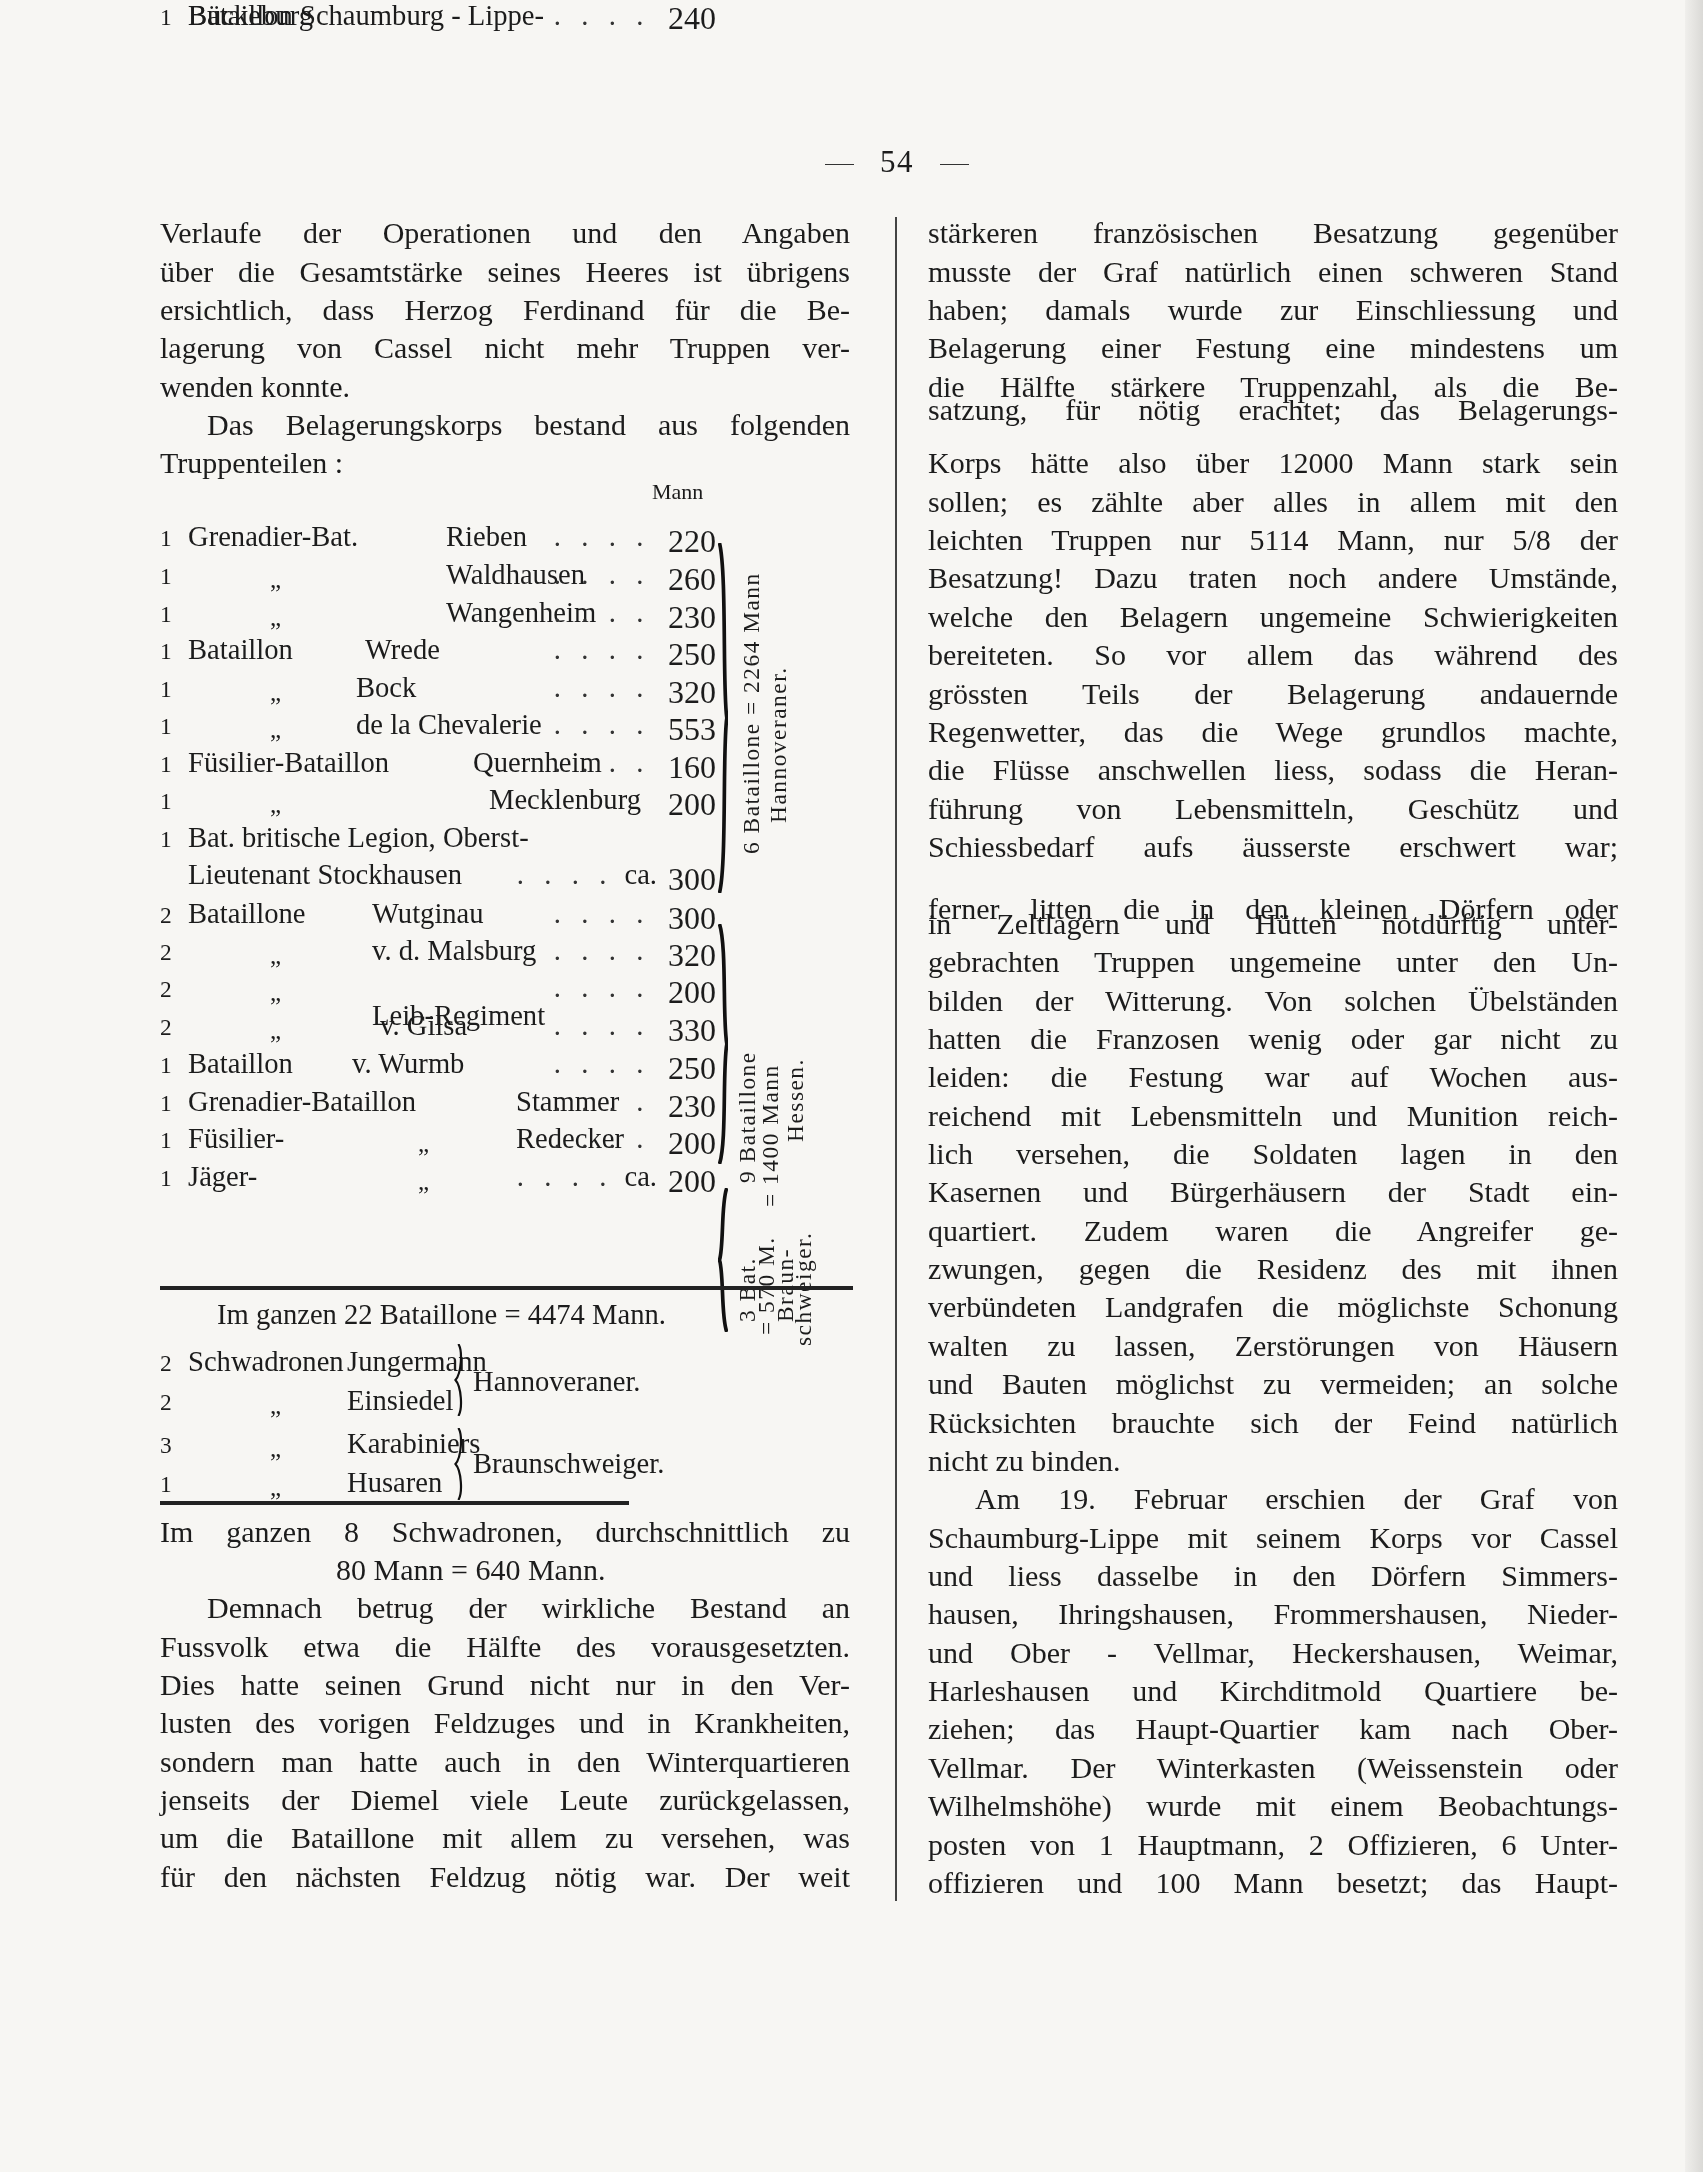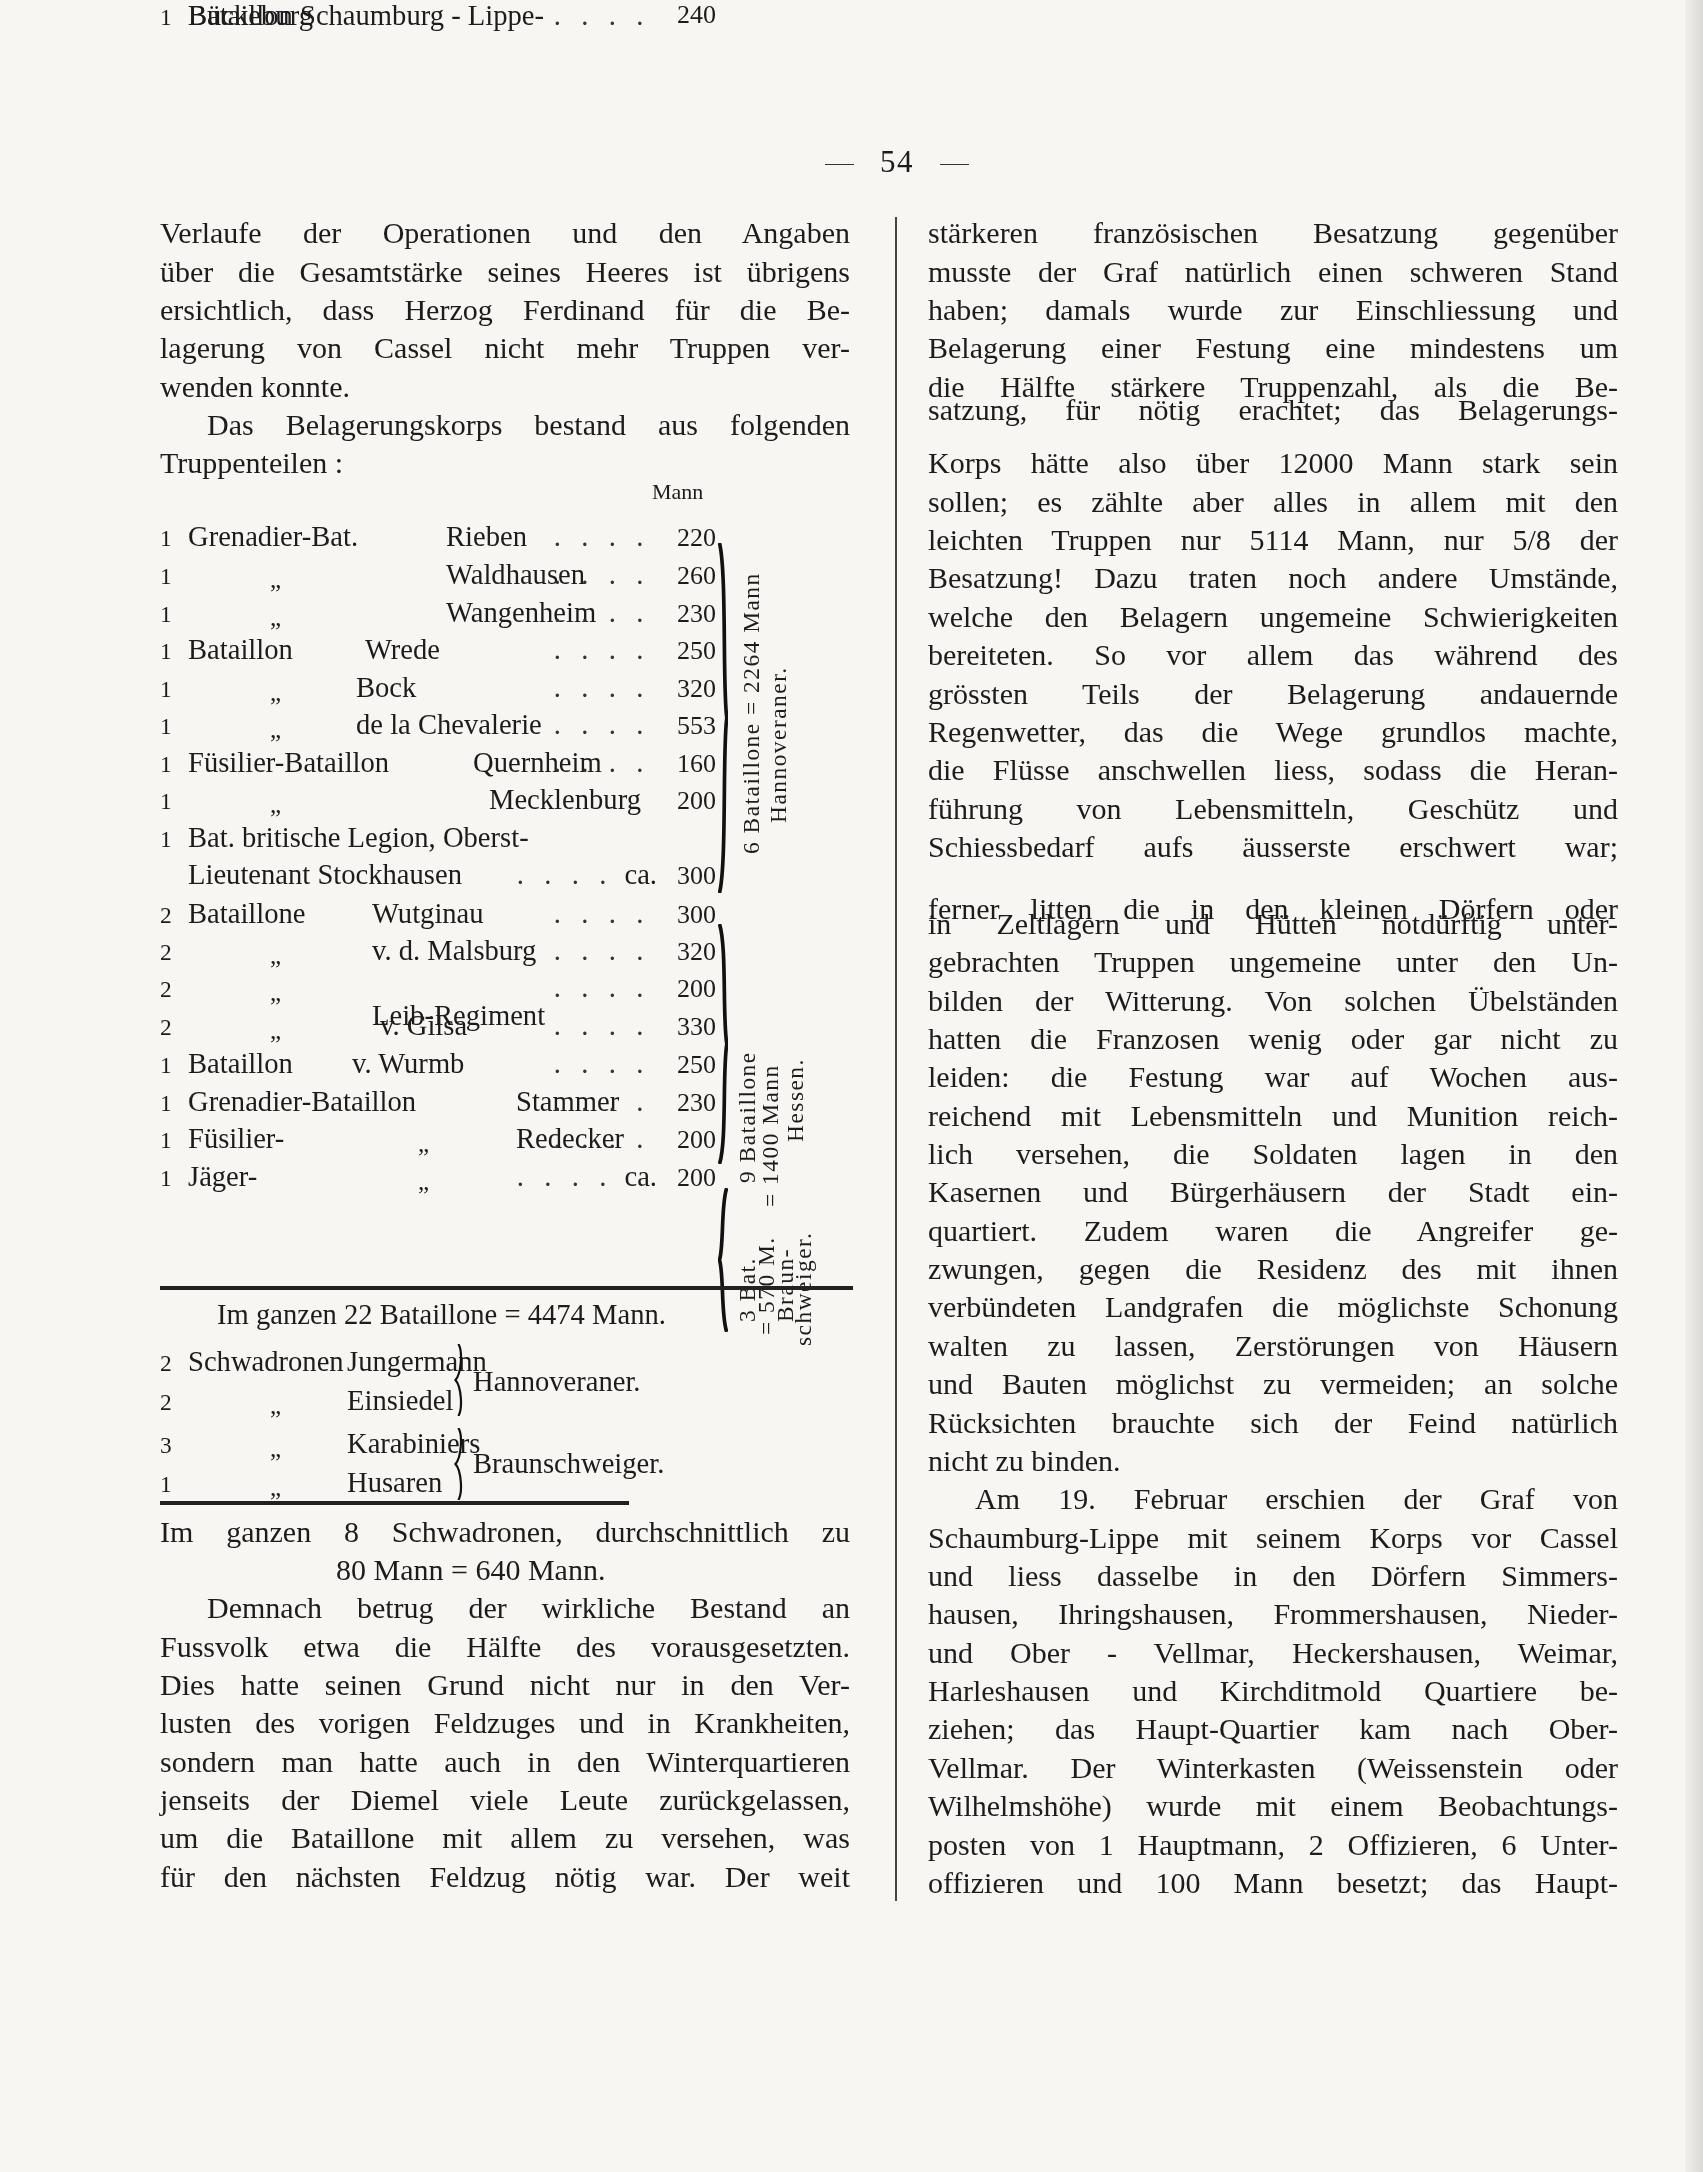--- a/index.html
+++ b/index.html
@@ -26,21 +26,21 @@
   #left { left: 160px; top: 0; width: 690px; }
   #right { left: 928px; top: 0; width: 690px; }
 
   
   .trow { position: absolute; left: 0; width: 556px; font-size: 28.6px; white-space: nowrap; }
   .trow .cnt { position: absolute; left: 0; font-size: 23.4px; top: 4.4px; }
   .trow .unit { position: absolute; left: 28px; }
   .trow .ditto { position: absolute; font-size: 25px; }
   .trow .name { position: absolute; }
   .trow .dots { position: absolute; letter-spacing: 6.6px; color: #333; }
-  .trow .val { position: absolute; right: 0; font-size: 26px; }
+  .trow .val { position: absolute; right: 0; font-size: 32px; }
   .manncol { position: absolute; left: 492px; font-size: 22px; }
   .bracket { position: absolute; width: 10.3px; }
   .vlabel { position: absolute; transform-origin: 0 0; transform: rotate(-90deg); white-space: nowrap; font-size: 23.4px; letter-spacing: 1.5px; }
   .rule { position: absolute; height: 3.7px; background: #222; }
   .sum { position: absolute; font-size: 28.6px; white-space: nowrap; }
 
   .cav { position: absolute; font-size: 28.6px; white-space: nowrap; }
   .cav .cnt { position: absolute; left: 0; font-size: 23.4px; top: 4.4px; }
 </style>
 </head>

